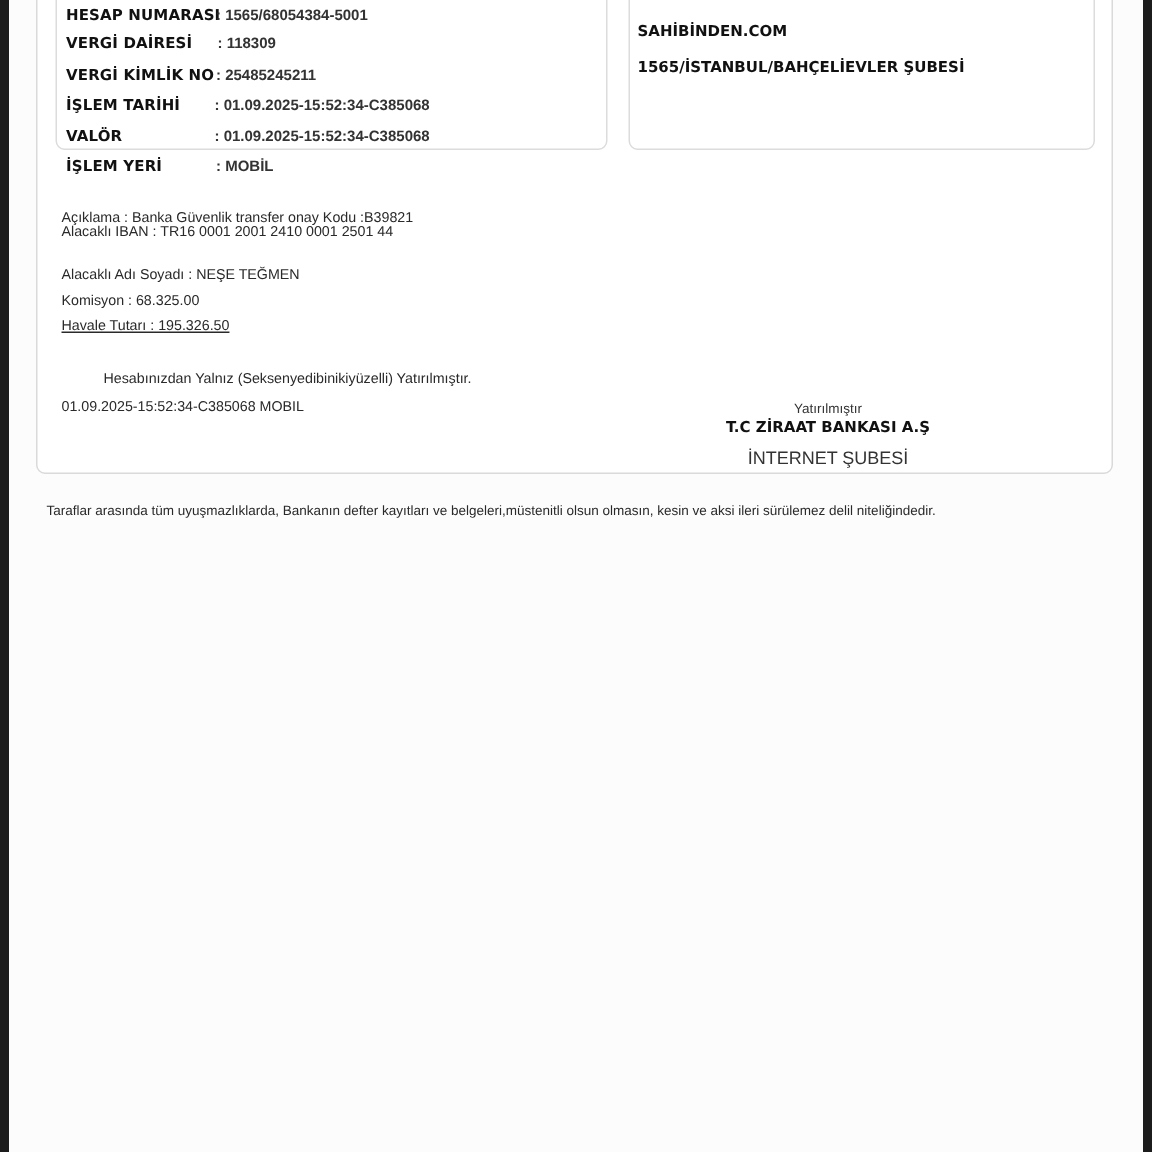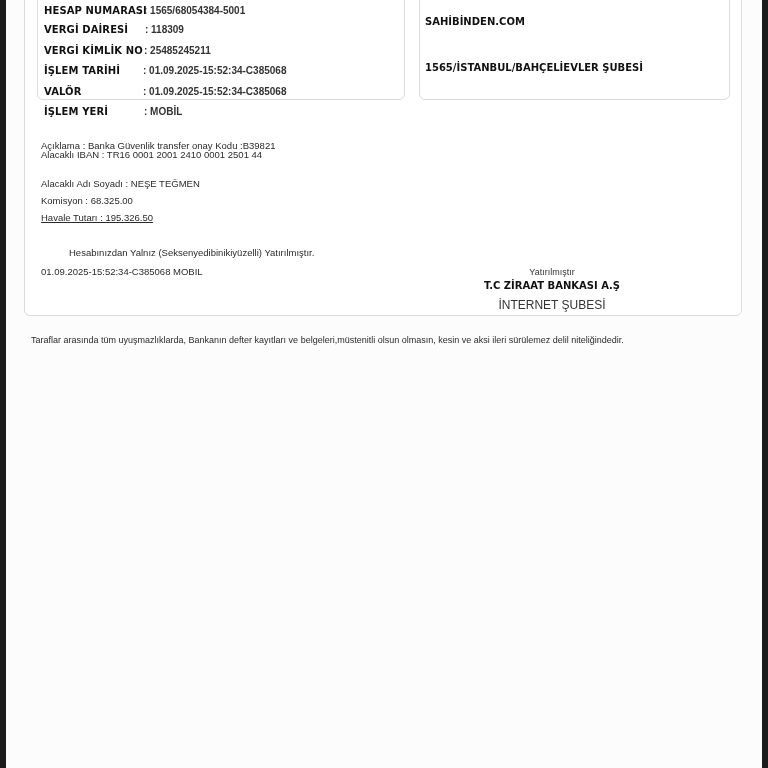--- a/index.html
+++ b/index.html
@@ -131,21 +131,21 @@
 <div class="row" style="top:84px;">
   <span class="lbl">VALÖR</span>
   <span class="val" style="left:99px;">: 01.09.2025-15:52:34-C385068</span>
 </div>
 <div class="row" style="top:104px;">
   <span class="lbl">İŞLEM YERİ</span>
   <span class="val" style="left:100px;">: MOBİL</span>
 </div>
 
 <div class="right-text" style="top:16px;">SAHİBİNDEN.COM</div>
-<div class="right-text" style="top:40px;margin-top:22px;">1565/İSTANBUL/BAHÇELİEVLER ŞUBESİ</div>
+<div class="right-text" style="top:40px;">1565/İSTANBUL/BAHÇELİEVLER ŞUBESİ</div>
 
 <div class="detail" style="top:140px;">Açıklama : Banka Güvenlik transfer onay Kodu :B39821</div>
 <div class="detail" style="top:149px;">Alacaklı IBAN : TR16 0001 2001 2410 0001 2501 44</div>
 <div class="detail" style="top:178px;">Alacaklı Adı Soyadı : NEŞE TEĞMEN</div>
 <div class="detail" style="top:195px;">Komisyon : 68.325.00</div>
 <div class="detail" style="top:212px;text-decoration:underline;">Havale Tutarı : 195.326.50</div>
 
 <div class="detail" style="top:247px;margin-left:28px;">Hesabınızdan Yalnız (Seksenyedibinikiyüzelli) Yatırılmıştır.</div>
 <div class="detail" style="top:266px;">01.09.2025-15:52:34-C385068 MOBIL</div>
 

